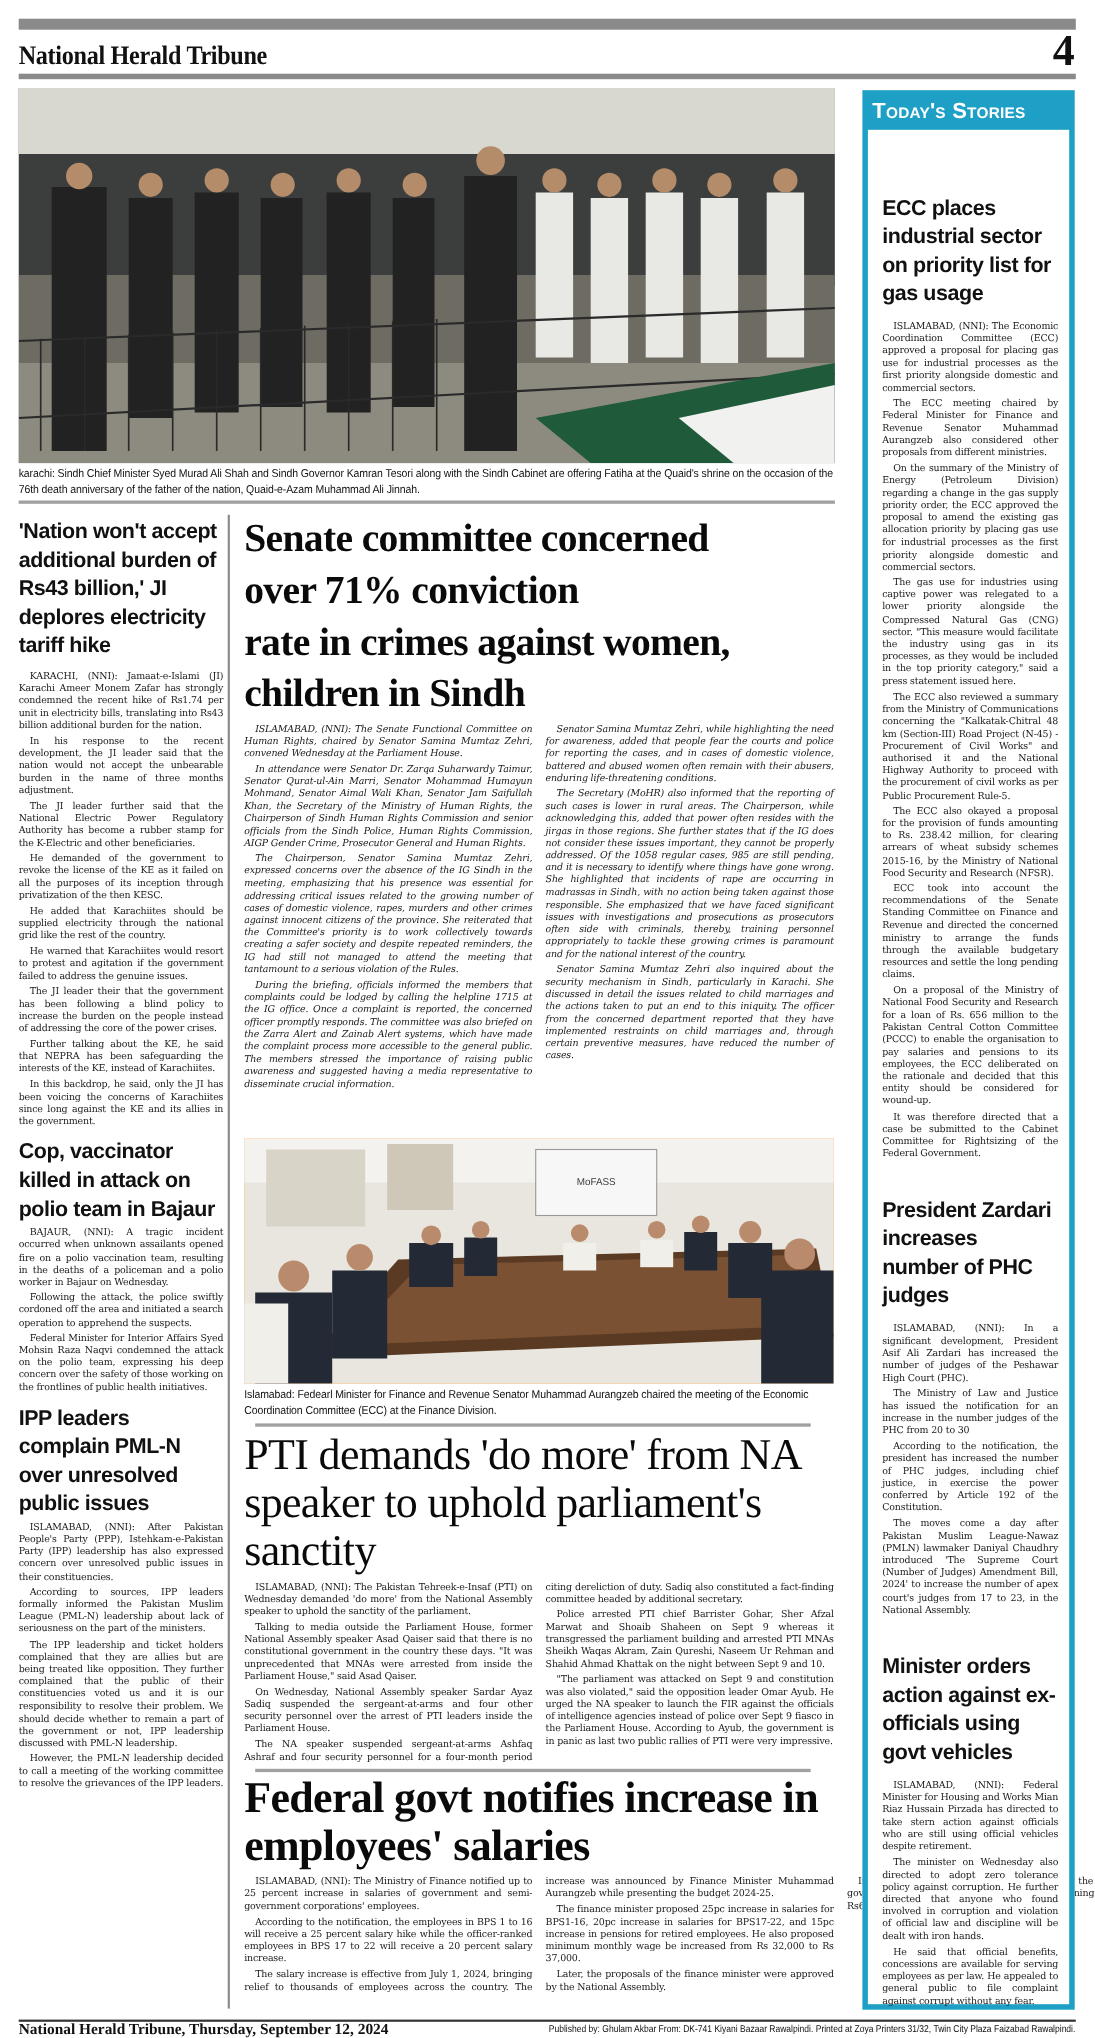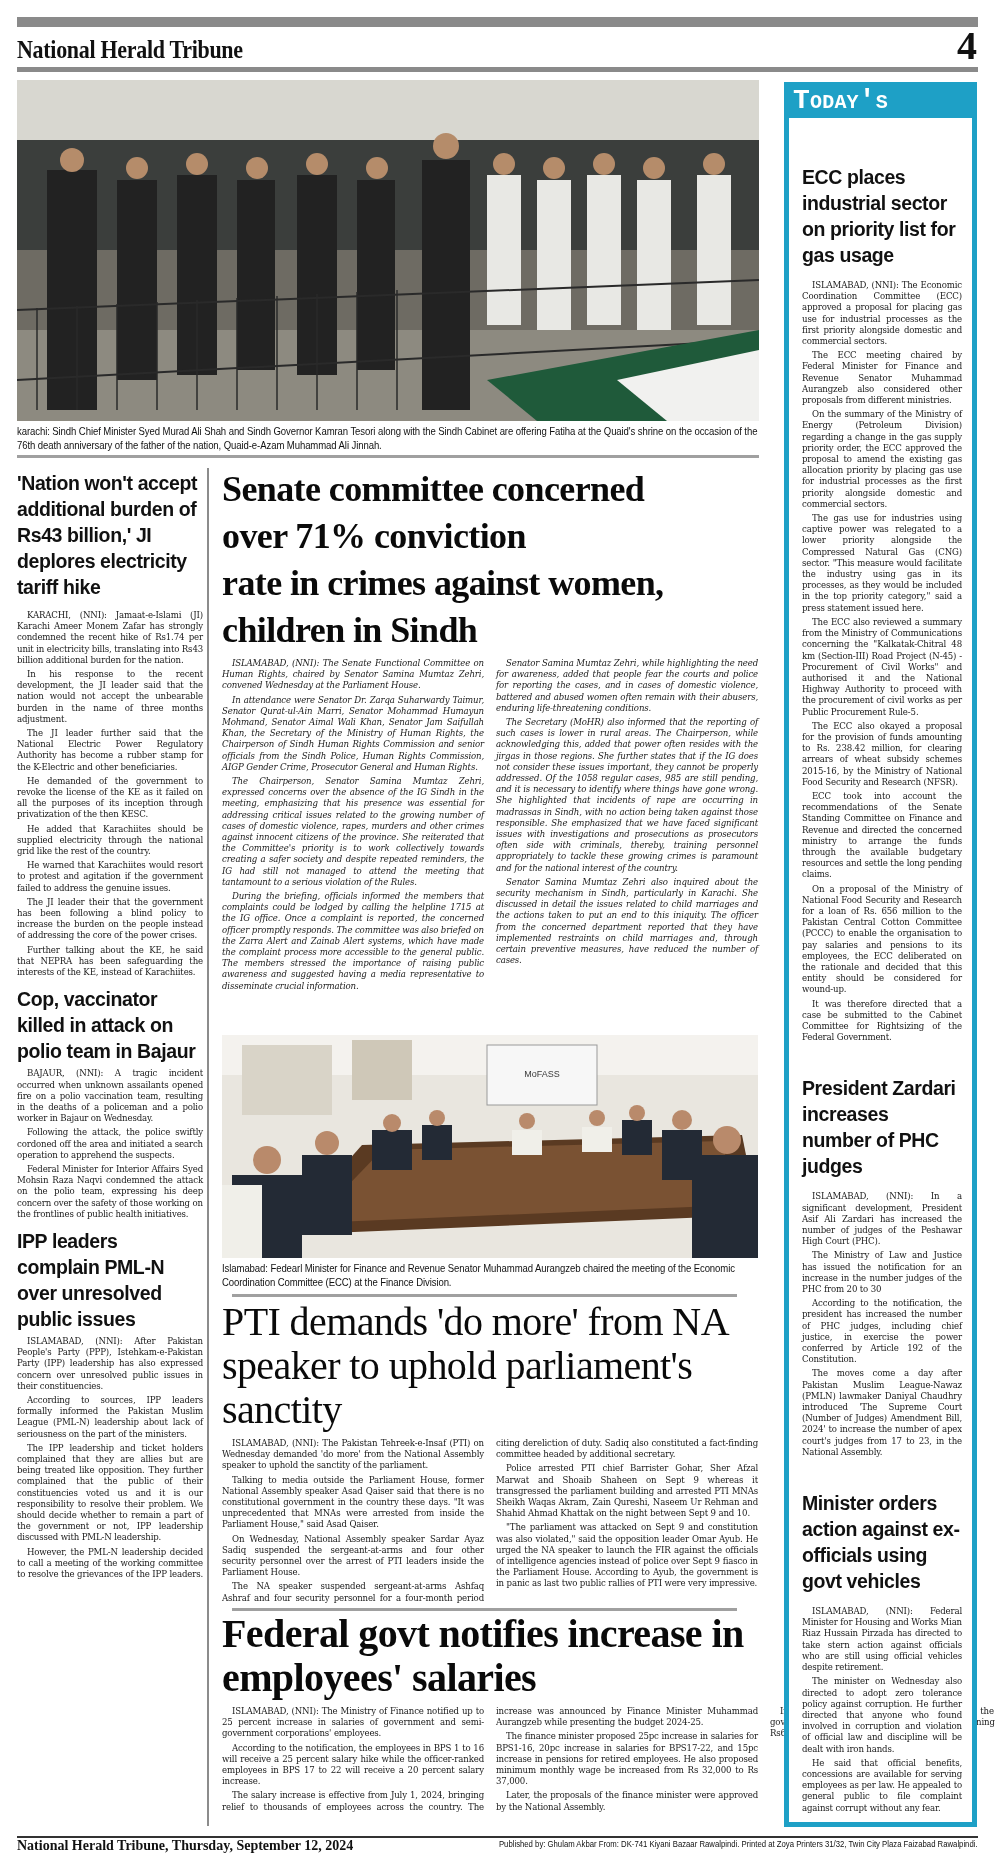--- a/index.html
+++ b/index.html
@@ -31,21 +31,21 @@
   .big-serif { font-family: "Liberation Serif", serif; font-weight: bold; font-size: 36px; line-height: 47px; letter-spacing: -0.6px; color: #0a0a0a; }
   .big-serif-light { font-family: "Liberation Serif", serif; font-weight: normal; font-size: 40px; line-height: 44px; letter-spacing: -0.6px; color: #0a0a0a; }
   .two-col { column-count: 2; column-gap: 12px; }
 
   .photo2 { position: absolute; left: 222px; top: 1035px; width: 536px; height: 223px; overflow: hidden; background: #fdba74; }
   .photo2 svg { width: 100%; height: 100%; display: block; }
   .cap2 { left: 222px; top: 1262px; width: 585px; }
 
   
   .sidebar { position: absolute; left: 784px; top: 82px; width: 193px; height: 1745px; border: 5px solid #1ea0c6; background: #fff; }
-  .sidebar-head { background: #1ea0c6; height: 32px; margin: -1px -1px 0 -1px; color: #fff; font-family: Liberation Mono, monospace; font-weight: bold; font-size: 28px; line-height: 30px; padding-left: 5px; letter-spacing: 0.2px; font-variant: small-caps; }
+  .sidebar-head { background: #1ea0c6; height: 32px; margin: -1px -1px 12px -1px; color: #fff; font-family: Liberation Sans, sans-serif; font-weight: bold; font-size: 20px; line-height: 30px; padding-left: 5px; letter-spacing: 0.2px; font-variant: small-caps; }
   .sidebar-inner { padding: 14px 10px 0 13px; }
   .sidebar .sans-head { font-size: 19.5px; line-height: 26px; margin-bottom: 12px; margin-top: 32px; }
   .sidebar .body-text { font-size: 8.6px; line-height: 11.2px; }
   .sidebar .story + .story { margin-top: 18px; }
 
   .foot-rule { position: absolute; left: 17px; top: 1836px; width: 961px; height: 2px; background: #333; }
   .foot-title { position: absolute; left: 17px; top: 1838px; font-family: "Liberation Serif", serif; font-weight: bold; font-size: 14px; line-height: 15px; color: #111; }
   .foot-pub { position: absolute; right: 17px; top: 1839px; font-family: "Liberation Sans", sans-serif; font-size: 9px; line-height: 11px; color: #111; transform: scaleX(0.86); transform-origin: right top; white-space: nowrap; }
 </style>
 </head>
@@ -121,20 +121,21 @@
     <h2 class="sans-head">'Nation won't accept additional burden of Rs43 billion,' JI deplores electricity tariff hike</h2>
     <div class="body-text">
       <p>KARACHI, (NNI): Jamaat-e-Islami (JI) Karachi Ameer Monem Zafar has strongly condemned the recent hike of Rs1.74 per unit in electricity bills, translating into Rs43 billion additional burden for the nation.</p>
       <p>In his response to the recent development, the JI leader said that the nation would not accept the unbearable burden in the name of three months adjustment.</p>
       <p>The JI leader further said that the National Electric Power Regulatory Authority has become a rubber stamp for the K-Electric and other beneficiaries.</p>
       <p>He demanded of the government to revoke the license of the KE as it failed on all the purposes of its inception through privatization of the then KESC.</p>
       <p>He added that Karachiites should be supplied electricity through the national grid like the rest of the country.</p>
       <p>He warned that Karachiites would resort to protest and agitation if the government failed to address the genuine issues.</p>
       <p>The JI leader their that the government has been following a blind policy to increase the burden on the people instead of addressing the core of the power crises.</p>
       <p>Further talking about the KE, he said that NEPRA has been safeguarding the interests of the KE, instead of Karachiites.</p>
+      <p>In this backdrop, he said, only the JI has been voicing the concerns of Karachiites since long against the KE and its allies in the government.</p>
     </div>
   </div>
   <div class="story" style="margin-top:8px;">
     <h2 class="sans-head" style="margin-bottom:4px;">Cop, vaccinator killed in attack on polio team in Bajaur</h2>
     <div class="body-text">
       <p>BAJAUR, (NNI): A tragic incident occurred when unknown assailants opened fire on a polio vaccination team, resulting in the deaths of a policeman and a polio worker in Bajaur on Wednesday.</p>
       <p>Following the attack, the police swiftly cordoned off the area and initiated a search operation to apprehend the suspects.</p>
       <p>Federal Minister for Interior Affairs Syed Mohsin Raza Naqvi condemned the attack on the polio team, expressing his deep concern over the safety of those working on the frontlines of public health initiatives.</p>
     </div>
   </div>

